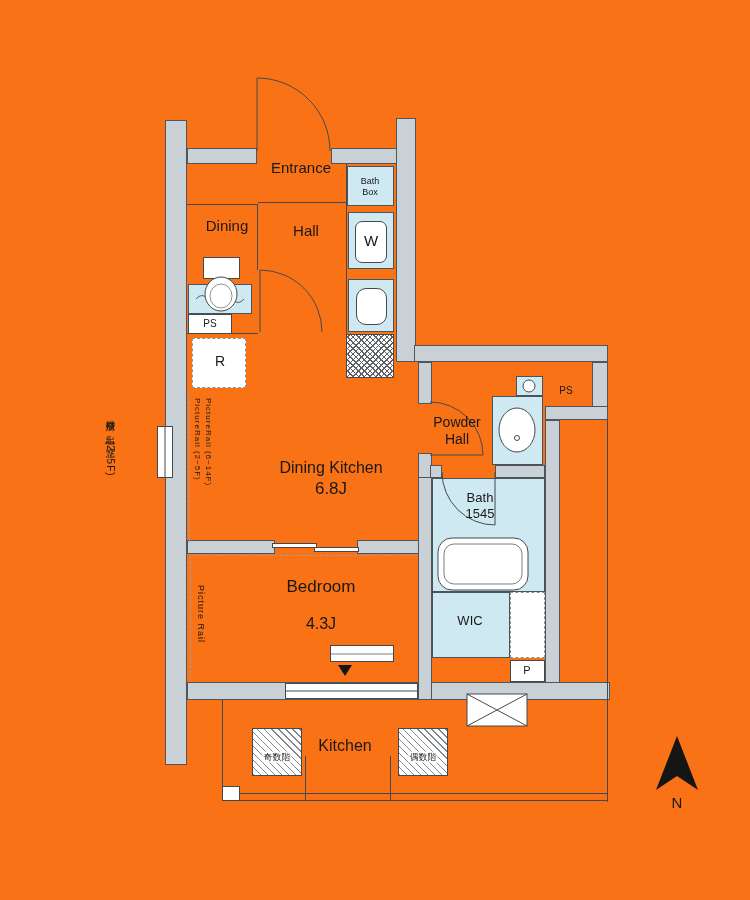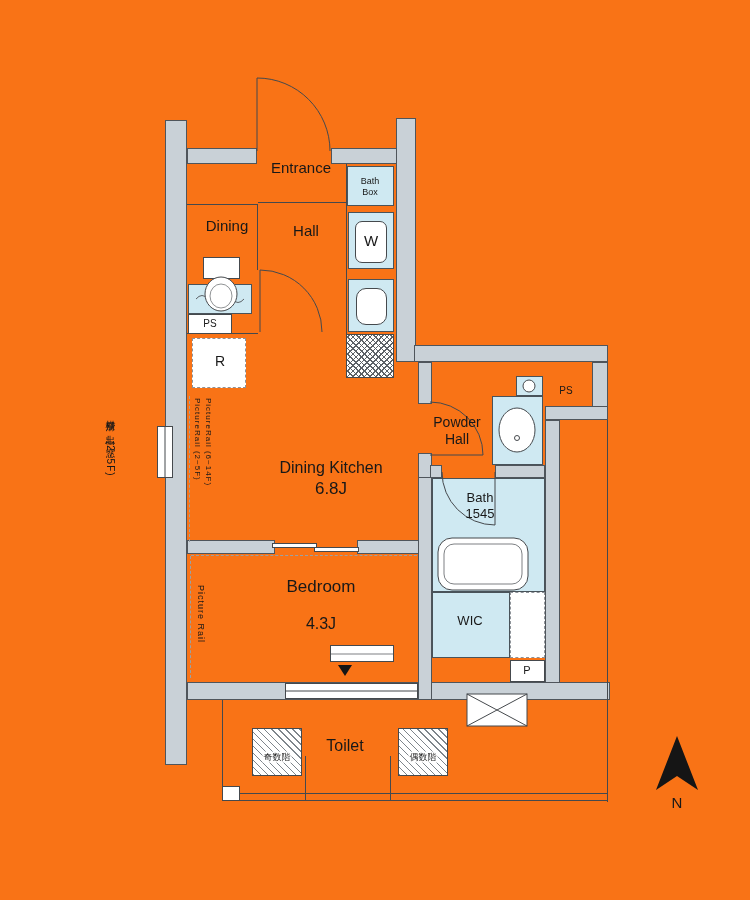--- a/index.html
+++ b/index.html
@@ -129,21 +129,21 @@
   </div>
   <div class="lbl" style="left:566px;top:391px;font-size:10px">PS</div>
   <div class="lbl" style="left:480px;top:506px;font-size:13px">
     <span>Bath</span><br>
     <span>1545</span>
   </div>
   <div class="lbl" style="left:321px;top:587px;font-size:17px">Bedroom</div>
   <div class="lbl" style="left:321px;top:624px;font-size:16px">4.3J</div>
   <div class="lbl" style="left:470px;top:621px;font-size:13px">WIC</div>
   <div class="lbl" style="left:527px;top:671px;font-size:11px">P</div>
-  <div class="lbl" style="left:345px;top:746px;font-size:16px">Toilet</div>
+  <div class="lbl" style="left:345px;top:746px;font-size:16px">Kitchen</div>
   <div class="lbl tag" style="left:277px;top:757px;font-size:9px">奇数階</div>
   <div class="lbl tag" style="left:423px;top:757px;font-size:9px">偶数階</div>
   <div class="lbl" style="left:677px;top:803px;font-size:15px">N</div>
 
   <div class="vlbl" style="left:103px;top:412px;font-size:10px">横滑り出し窓(2~5F)</div>
   <div class="vlbl" style="left:204px;top:398px;font-size:8px">PictureRail (6~14F)</div>
   <div class="vlbl" style="left:193px;top:398px;font-size:8px">PictureRail (2~5F)</div>
   <div class="vlbl" style="left:196px;top:585px;font-size:9px">Picture Rail</div>
 
 </div>

